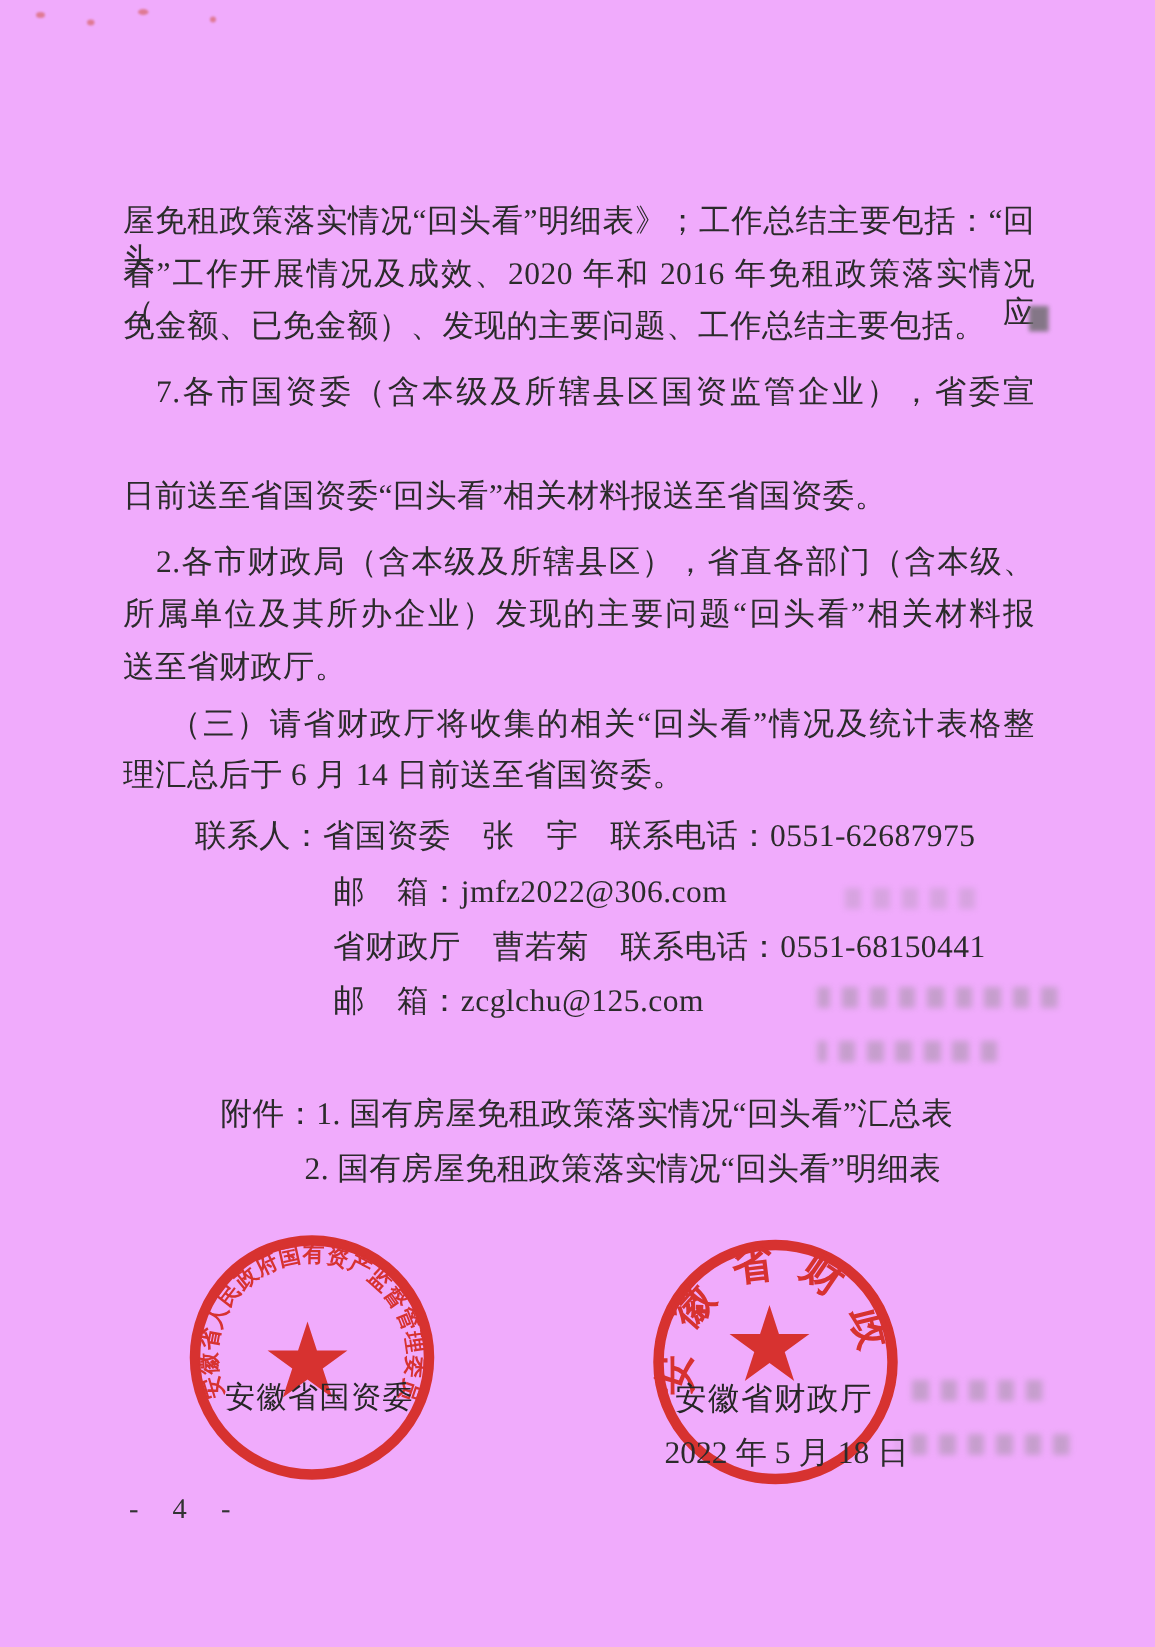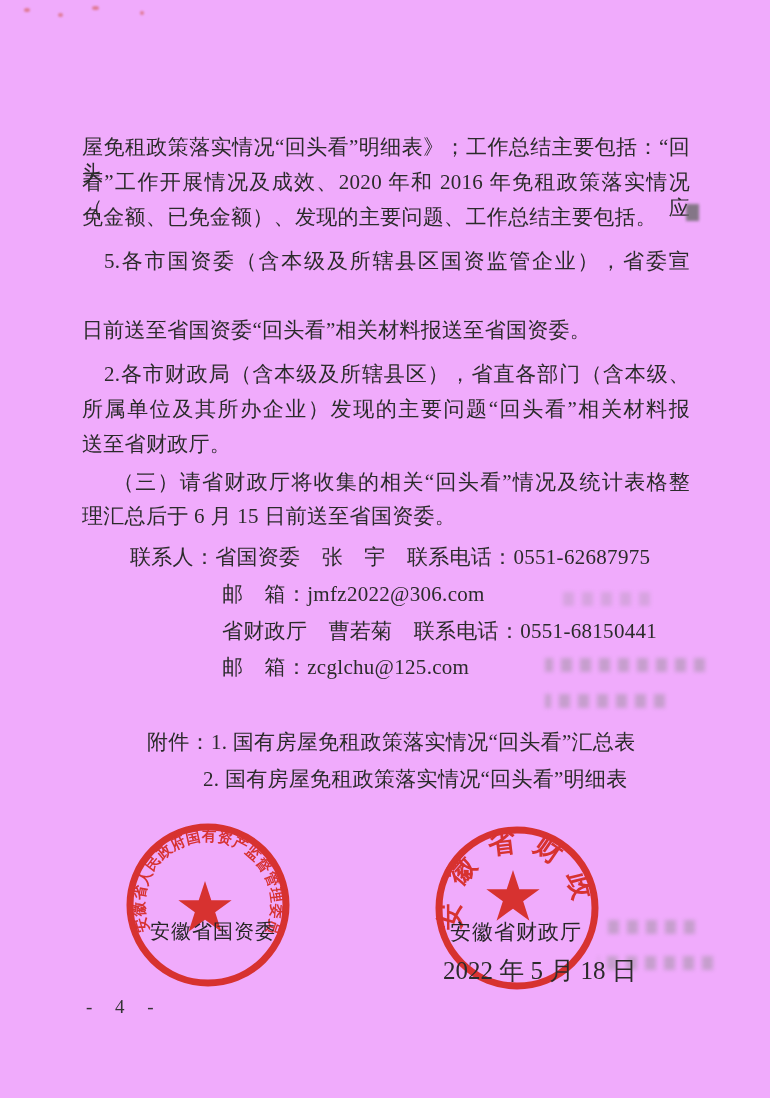--- a/index.html
+++ b/index.html
@@ -30,21 +30,21 @@
   .seal-overlay{
     position:absolute;
     font-size:20px;
     letter-spacing:1px;
     color:#262626;
     white-space:nowrap;
     z-index:5;
   }
   .date-line{
     position:absolute;
-    font-size:25px;
+    font-size:21px;
     color:#2b2b2b;
     white-space:nowrap;
     z-index:5;
   }
   .page-number{
     position:absolute;
     left:86px;top:996px;
     font-size:19px;
     letter-spacing:9px;
     color:#333;
@@ -73,27 +73,27 @@
   }
 </style>
 </head>
 <body>
 
 <div class="page">
 
   <div class="line full" style="left:82px;top:134px;width:608px">屋免租政策落实情况“回头看”明细表》；工作总结主要包括：“回头</div>
   <div class="line full" style="left:82px;top:169px;width:608px">看”工作开展情况及成效、2020 年和 2016 年免租政策落实情况（应</div>
   <div class="line" style="left:82px;top:204px">免金额、已免金额）、发现的主要问题、工作总结主要包括。</div>
-  <div class="line full" style="left:104px;top:248px;width:586px">5.各市国资委（含本级及所辖县区国资监管企业），省委宣</div>
+  <div class="line full" style="left:104px;top:248px;width:586px">7.各市国资委（含本级及所辖县区国资监管企业），省委宣</div>
   <div class="line" style="left:82px;top:317px">日前送至省国资委“回头看”相关材料报送至省国资委。</div>
   <div class="line full" style="left:104px;top:361px;width:586px">2.各市财政局（含本级及所辖县区），省直各部门（含本级、</div>
   <div class="line full" style="left:82px;top:396px;width:608px">所属单位及其所办企业）发现的主要问题“回头看”相关材料报</div>
   <div class="line full" style="left:113px;top:469px;width:577px">（三）请省财政厅将收集的相关“回头看”情况及统计表格整</div>
   <div class="line" style="left:82px;top:431px">送至省财政厅。</div>
-  <div class="line" style="left:82px;top:503px">理汇总后于 6 月 15 日前送至省国资委。</div>
+  <div class="line" style="left:82px;top:503px">理汇总后于 6 月 14 日前送至省国资委。</div>
 
   <div class="line" style="left:130px;top:544px">联系人：省国资委　张　宇　联系电话：0551-62687975</div>
   <div class="line" style="left:222px;top:581px">邮　箱：jmfz2022@306.com</div>
   <div class="line" style="left:222px;top:618px">省财政厅　曹若菊　联系电话：0551-68150441</div>
   <div class="line" style="left:222px;top:654px">邮　箱：zcglchu@125.com</div>
 
   <div class="line" style="left:147px;top:729px">附件：1. 国有房屋免租政策落实情况“回头看”汇总表</div>
   <div class="line" style="left:203px;top:766px">2. 国有房屋免租政策落实情况“回头看”明细表</div>
 
   <svg class="seal" style="left:124px;top:821px" width="168" height="172" viewBox="0 0 168 172">

